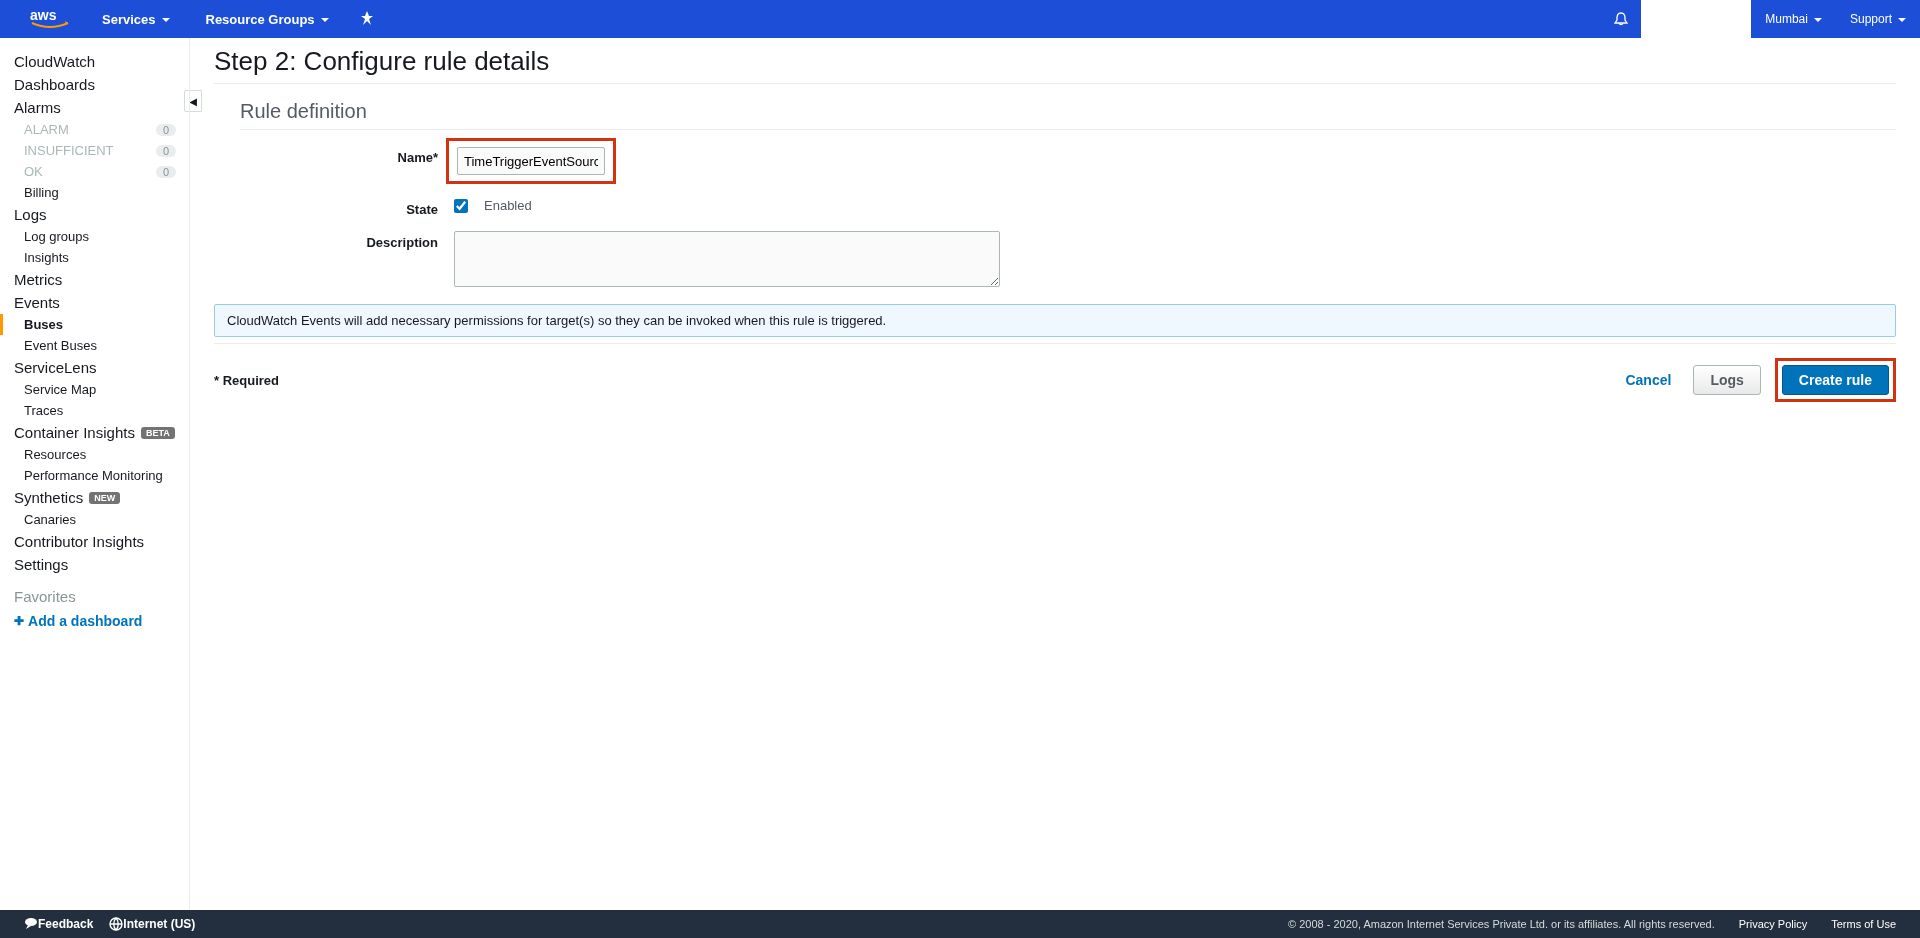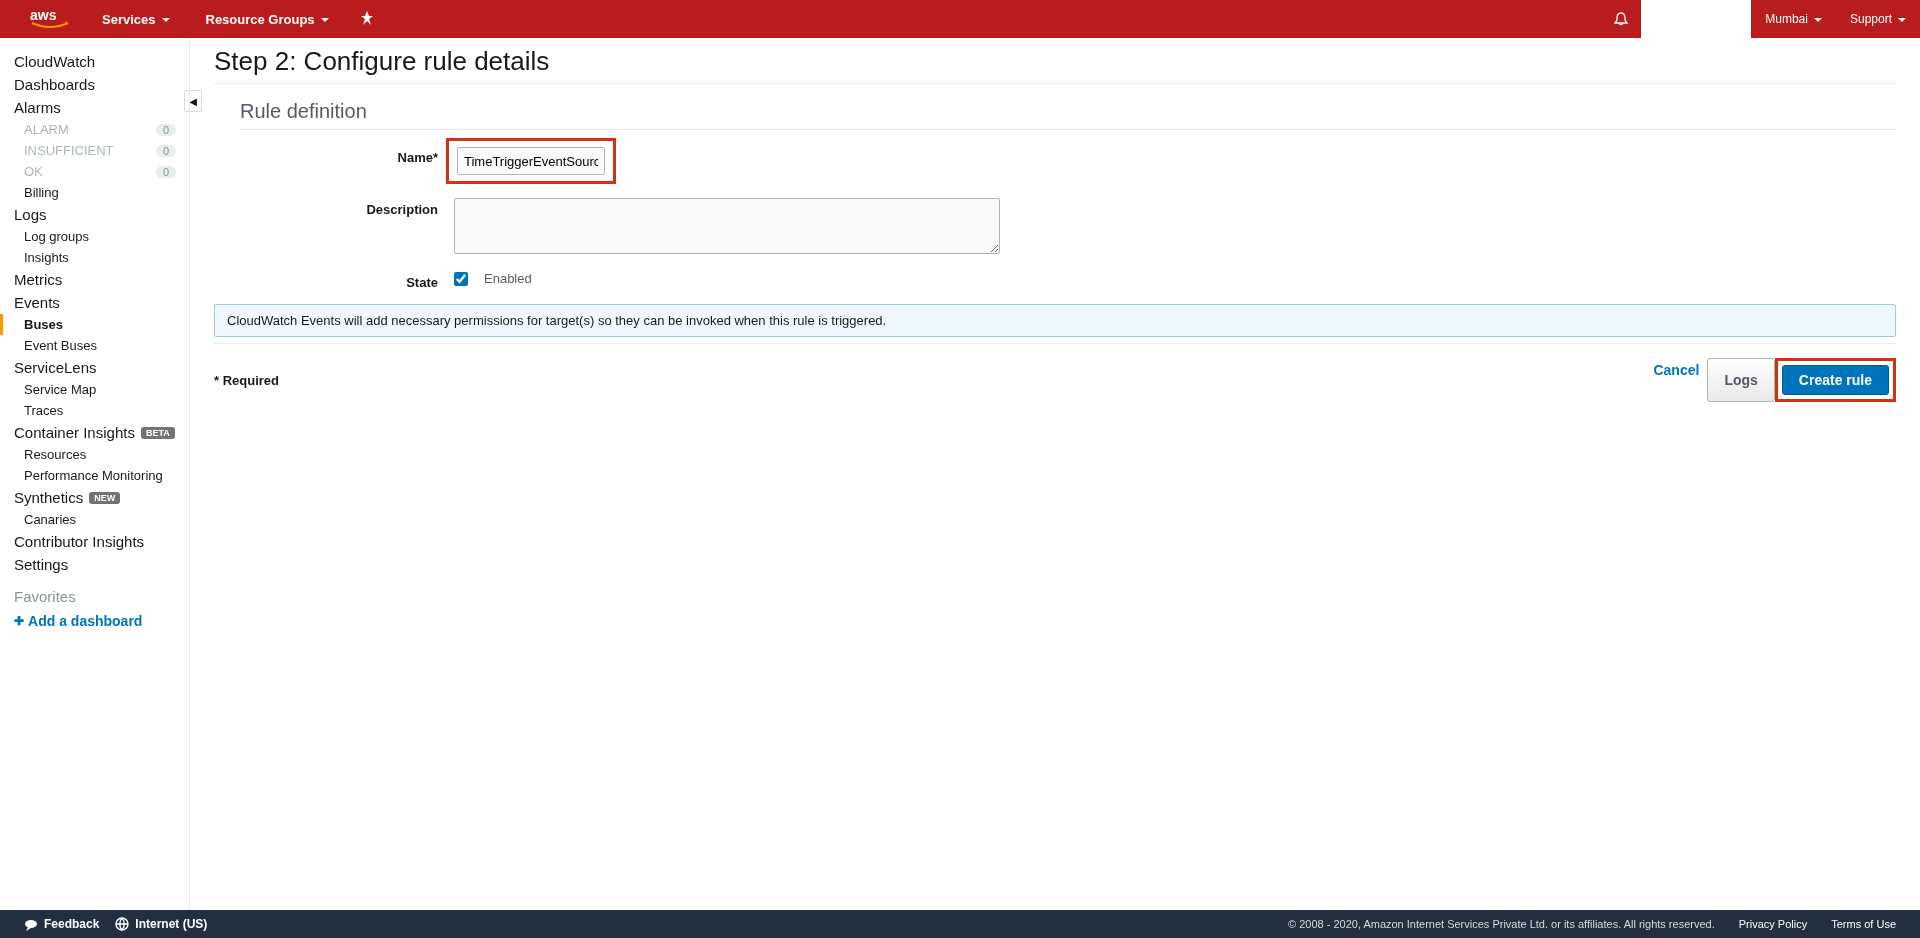--- a/index.html
+++ b/index.html
@@ -1,19 +1,19 @@
 <!DOCTYPE html>
 <html><head>
 <meta charset="utf-8">
 <style>
 * { margin: 0; padding: 0; box-sizing: border-box; }
 body { font-family: "Amazon Ember", "Helvetica Neue", Arial, sans-serif; font-size: 14px; color: #16191f; background: #ffffff; width: 1920px; overflow-x: hidden; }
 
 
-.header { background: #b91c1c; height: 38px; display: flex; align-items: center; color: #fff; }
+.header { background: #1d4ed8; height: 38px; display: flex; align-items: center; color: #fff; }
 .header-logo { padding: 0 18px 0 30px; }
 .header-logo svg { display: block; }
 .header-nav { display: flex; align-items: center; gap: 8px; }
 .header-nav-item { display: flex; align-items: center; gap: 6px; padding: 0 14px; font-size: 13px; font-weight: 700; cursor: pointer; }
 .caret-down { width: 0; height: 0; border-left: 4px solid transparent; border-right: 4px solid transparent; border-top: 4px solid #fff; margin-top: 2px; }
 .header-pin { padding: 0 10px; font-size: 14px; cursor: pointer; }
 .header-spacer { flex: 1; }
 .header-right { display: flex; align-items: center; height: 100%; }
 .header-bell { padding: 0 12px; cursor: pointer; display: flex; align-items: center; }
 .header-white { background: #fff; width: 110px; height: 100%; }
@@ -47,30 +47,30 @@
 .textarea { width: 546px; height: 56px; border: 1px solid #aab7b8; border-radius: 2px; padding: 4px 6px; font-size: 13px; background: #fafafa; resize: both; }
 .checkbox-wrap { display: flex; align-items: center; gap: 16px; }
 .cb { width: 14px; height: 14px; accent-color: #0073bb; }
 .cb-label { font-size: 13px; color: #545b64; }
 
 .info-box { background: #f0f8ff; border: 1px solid #99cbe4; border-radius: 2px; padding: 8px 12px; font-size: 13px; color: #16191f; margin-bottom: 6px; }
 
 .required-row { display: flex; align-items: center; border-top: 1px solid #eaeded; padding-top: 14px; margin-top: 4px; }
 .required-label { font-size: 13px; font-weight: 700; }
 .required-label .asterisk { color: #16191f; }
-.button-row { margin-left: auto; display: flex; }
+.button-row { margin-left: auto; display: flex; align-items: center; gap: 14px; }
 .btn-cancel { color: #0073bb; font-size: 14px; font-weight: 700; cursor: pointer; padding: 4px 8px; }
 .btn-back { background: linear-gradient(#ffffff, #e9e9e9); border: 1px solid #aab7b8; border-radius: 3px; padding: 6px 16px; font-size: 14px; font-weight: 700; cursor: pointer; color: #545b64; }
 .btn-primary { background: #0073bb; border: 1px solid #005a8c; border-radius: 3px; padding: 6px 16px; font-size: 14px; font-weight: 700; cursor: pointer; color: #fff; }
 .highlight-primary { border: 3px solid #d13212; padding: 4px; display: inline-block; }
 
 
 .footer { background: #232f3e; height: 28px; display: flex; align-items: center; color: #fff; padding: 0 24px; font-size: 12px; }
 .footer-left { display: flex; align-items: center; gap: 16px; }
-.footer-item { display: flex; align-items: flex-end; gap: 6px; cursor: pointer; font-weight: 700; }
+.footer-item { display: flex; align-items: flex-start; cursor: pointer; font-weight: 700; }
 .footer-spacer { flex: 1; }
 .footer-right { display: flex; align-items: center; gap: 24px; }
 .footer-copy { color: #d5dbdb; font-size: 11px; }
 .footer-link { color: #fff; cursor: pointer; font-size: 11px; }
 </style>
 </head>
 <body>
 
 <div class="header">
   <div class="header-logo">
@@ -173,31 +173,31 @@
     <div class="form-row">
       <div class="form-label">Name*</div>
       <div class="form-value">
         <div class="highlight-box">
           <input class="input-text" type="text" value="TimeTriggerEventSource" style="">
         </div>
       </div>
     </div>
 
     <div class="form-row">
-      <div class="form-label">Description</div>
-      <div class="form-value">
-        <textarea class="textarea" style=""></textarea>
-      </div>
-    </div>
-
-    <div class="form-row">
       <div class="form-label">State</div>
       <div class="form-value checkbox-wrap">
         <input class="cb" type="checkbox" checked="" style="">
         <span class="cb-label">Enabled</span>
+      </div>
+    </div>
+
+    <div class="form-row">
+      <div class="form-label">Description</div>
+      <div class="form-value">
+        <textarea class="textarea" style=""></textarea>
       </div>
     </div>
 
     <div class="info-box">CloudWatch Events will add necessary permissions for target(s) so they can be invoked when this rule is triggered.</div>
 
     <div class="required-row">
       <div class="required-label">
         <span class="asterisk">* </span><span>Required</span>
       </div>
       <div class="button-row">

